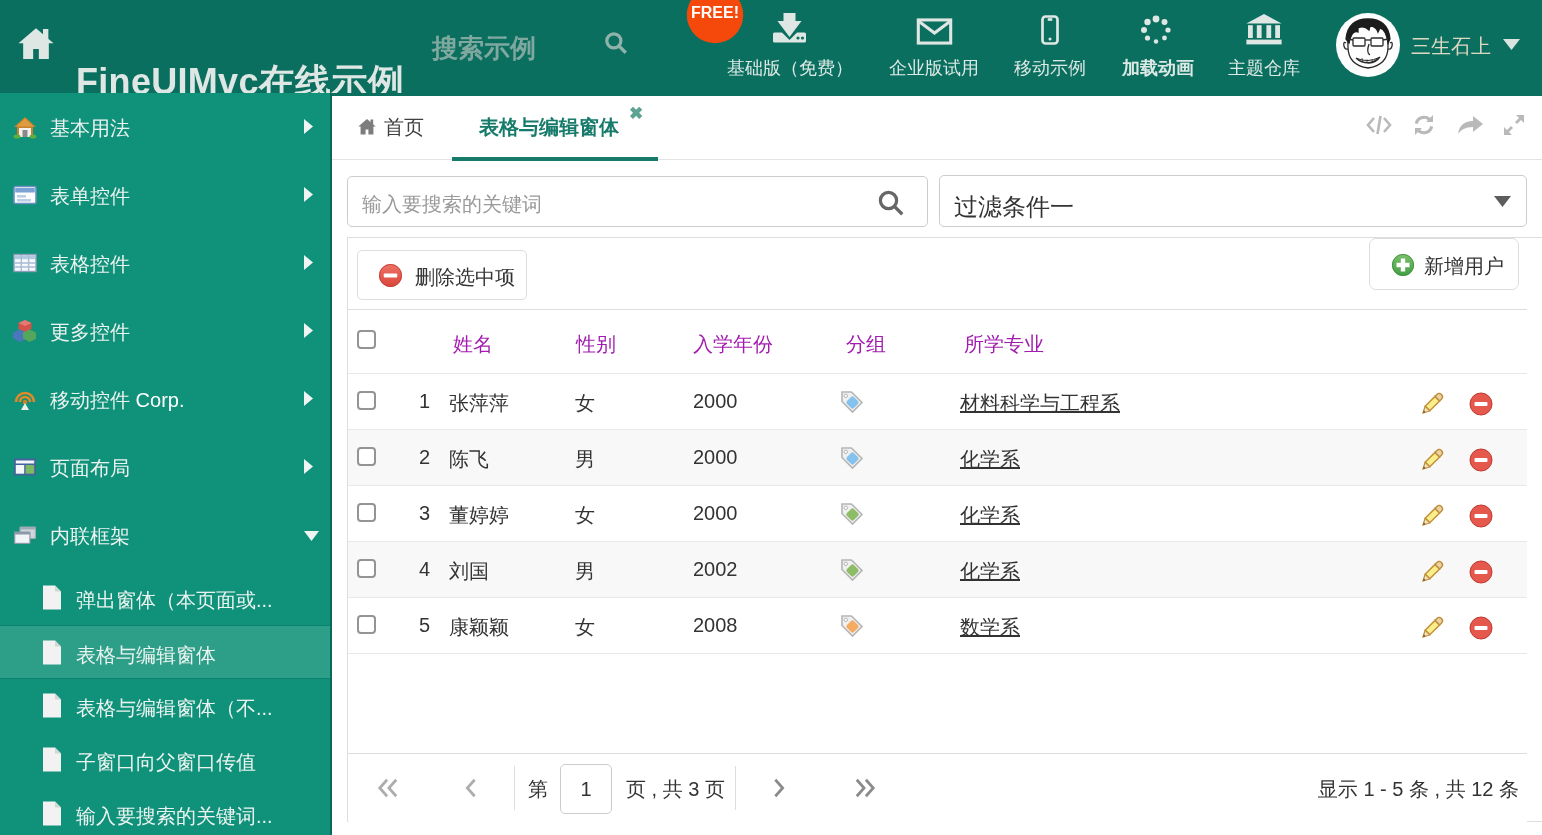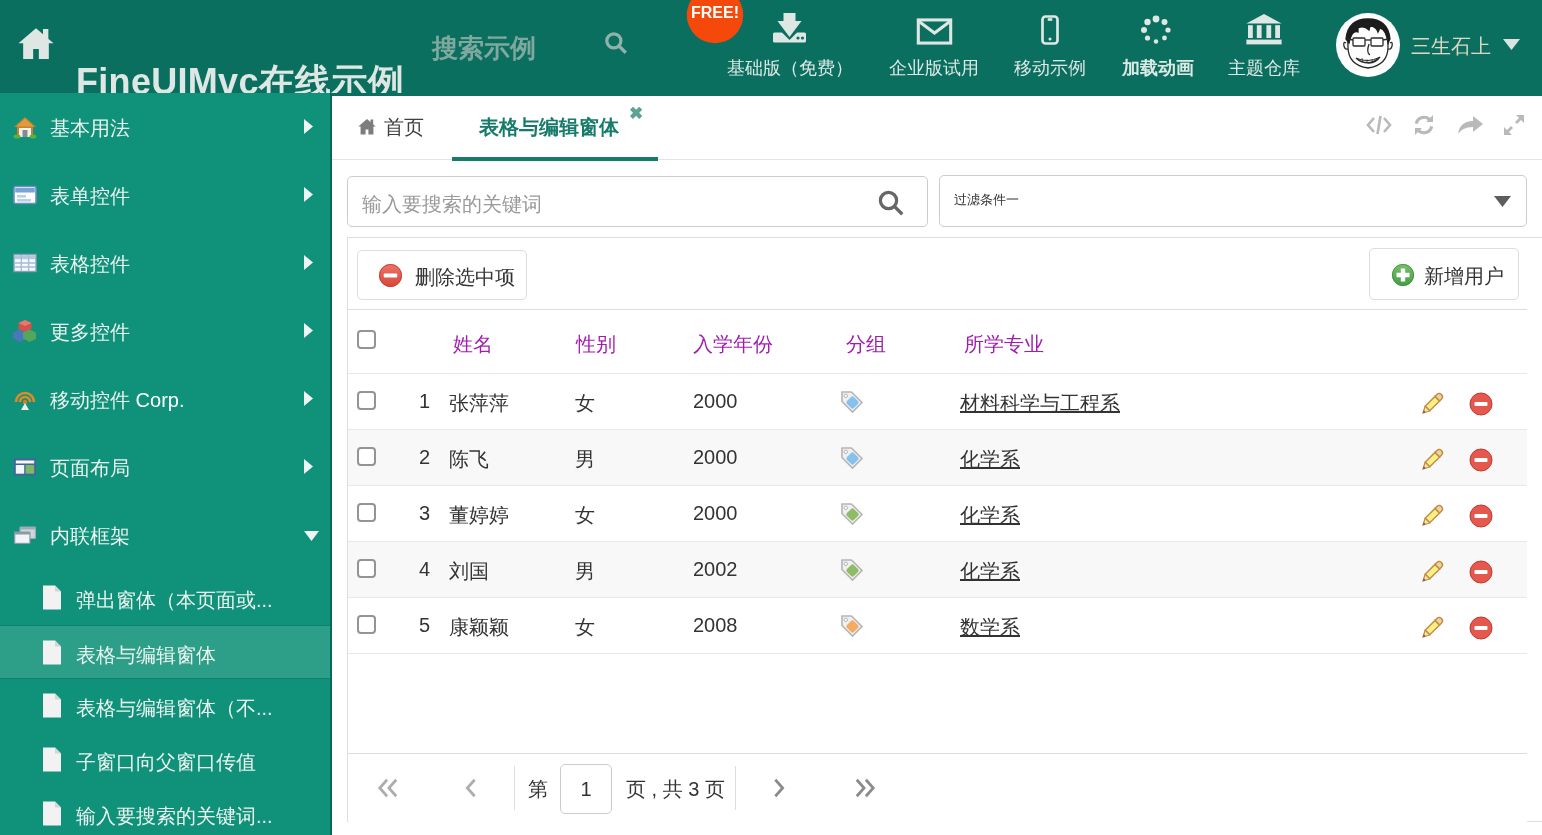--- a/index.html
+++ b/index.html
@@ -29,21 +29,21 @@
   #tab1 { position:absolute; left:24px; top:18px; font-size:20px; color:#3f3f3f; }
   #tab2 { position:absolute; left:147px; top:18px; font-size:20px; font-weight:bold; color:#167b6a; }
   #tabx { position:absolute; left:297px; top:7px; font-size:17px; font-weight:bold; color:#5ca391; }
   #tabline { position:absolute; left:120px; top:61px; width:206px; height:4px; background:#167b6a; }
   .toolico { position:absolute; top:17px; }
 
   
   #searchbox { position:absolute; left:15px; top:80px; width:581px; height:51px; border:1px solid #ccc; border-radius:5px; background:#fff; }
   #searchbox span { position:absolute; left:14px; top:14px; font-size:20px; color:#9a9a9a; }
   #dropdown { position:absolute; left:607px; top:79px; width:588px; height:52px; border:1px solid #ccc; border-radius:5px; background:#fff; }
-  #dropdown span { position:absolute; left:14px; top:15px; font-size:13px; color:#333; }
+  #dropdown span { position:absolute; left:14px; top:15px; font-size:24px; color:#333; }
 
   
   #panel { position:absolute; left:15px; top:141px; width:1338px; height:585px; border:1px solid #ddd; background:#fff; }
   #toolbar { position:absolute; left:0; top:0; width:1179px; height:72px; border-bottom:1px solid #ddd; background:#fff; }
   .btn { position:absolute; border:1px solid #ddd; border-radius:5px; background:#fff; font-size:20px; color:#333; }
 
   
   .hcell { position:absolute; font-size:20px; color:#a21caf; top:93px; }
   .row { position:absolute; left:0; width:1179px; height:56px; border-bottom:1px solid #e8e8e8; font-size:20px; color:#333; }
   .row.alt { background:#f8f8f8; }
@@ -335,21 +335,21 @@
   <div id="panel">
     <div id="toolbar">
       <div class="btn" style="left:9px;top:12px;width:170px;height:50px;">
         <svg class="abs" style="left:20px;top:12px" width="25" height="25" viewBox="0 0 24 24">
           <circle cx="12" cy="12" r="11" fill="url(#rg)"></circle>
           <circle cx="12" cy="12" r="10.6" fill="none" stroke="#c03b32" stroke-width="0.8"></circle>
           <rect x="5.5" y="10" width="13" height="4" rx="1" fill="#fff"></rect>
         </svg>
         <span class="abs" style="left:57px;top:13px;">删除选中项</span>
       </div>
-      <div class="btn" style="left:1021px;top:10px;width:150px;height:52px;">
+      <div class="btn" style="left:1021px;top:0;width:150px;height:52px;border-radius:7px;">
         <svg class="abs" style="left:21px;top:14px" width="24" height="24" viewBox="0 0 24 24">
           <circle cx="12" cy="12" r="11" fill="url(#gg)"></circle>
           <circle cx="12" cy="12" r="10.6" fill="none" stroke="#3f8f3f" stroke-width="0.8"></circle>
           <path d="M9.8 5.5h4.4v4.3h4.3v4.4h-4.3v4.3H9.8v-4.3H5.5V9.8h4.3z" fill="#fff"></path>
         </svg>
         <span class="abs" style="left:54px;top:14px;">新增用户</span>
       </div>
     </div>
 
     <div class="cb" style="left:9px;top:92px;"></div>
@@ -494,15 +494,16 @@
       <div class="abs" style="left:180px;top:22px;">第</div>
       <div class="abs" style="left:212px;top:10px;width:52px;height:50px;border:1px solid #ccc;border-radius:5px;text-align:center;line-height:48px;">1</div>
       <div class="abs" style="left:278px;top:22px;">页 , 共 3 页</div>
       <div class="abs" style="left:387px;top:12px;height:44px;border-left:1px solid #ddd;"></div>
       <svg class="abs" style="left:424px;top:23px" width="14" height="22" viewBox="0 0 12 24" fill="none" stroke="#8b8b8b" stroke-width="3">
           <path d="M2 3l8 9-8 9"></path>
         </svg>
       <svg class="abs" style="left:506px;top:23px" width="22" height="22" viewBox="0 0 24 24" fill="none" stroke="#8b8b8b" stroke-width="3">
           <path d="M3 3l8 9-8 9M13 3l8 9-8 9"></path>
         </svg>
+      <div class="abs" style="right:8px;top:22px;white-space:nowrap;">显示 1 - 5 条 , 共 12 条</div>
     </div>
   </div>
 </div>
 
 </body></html>

